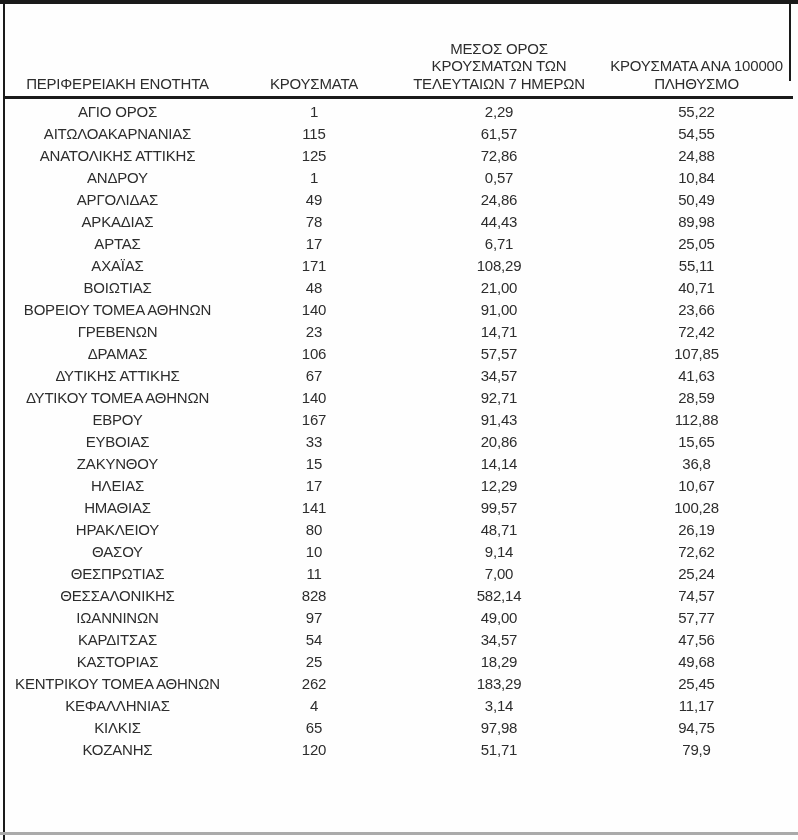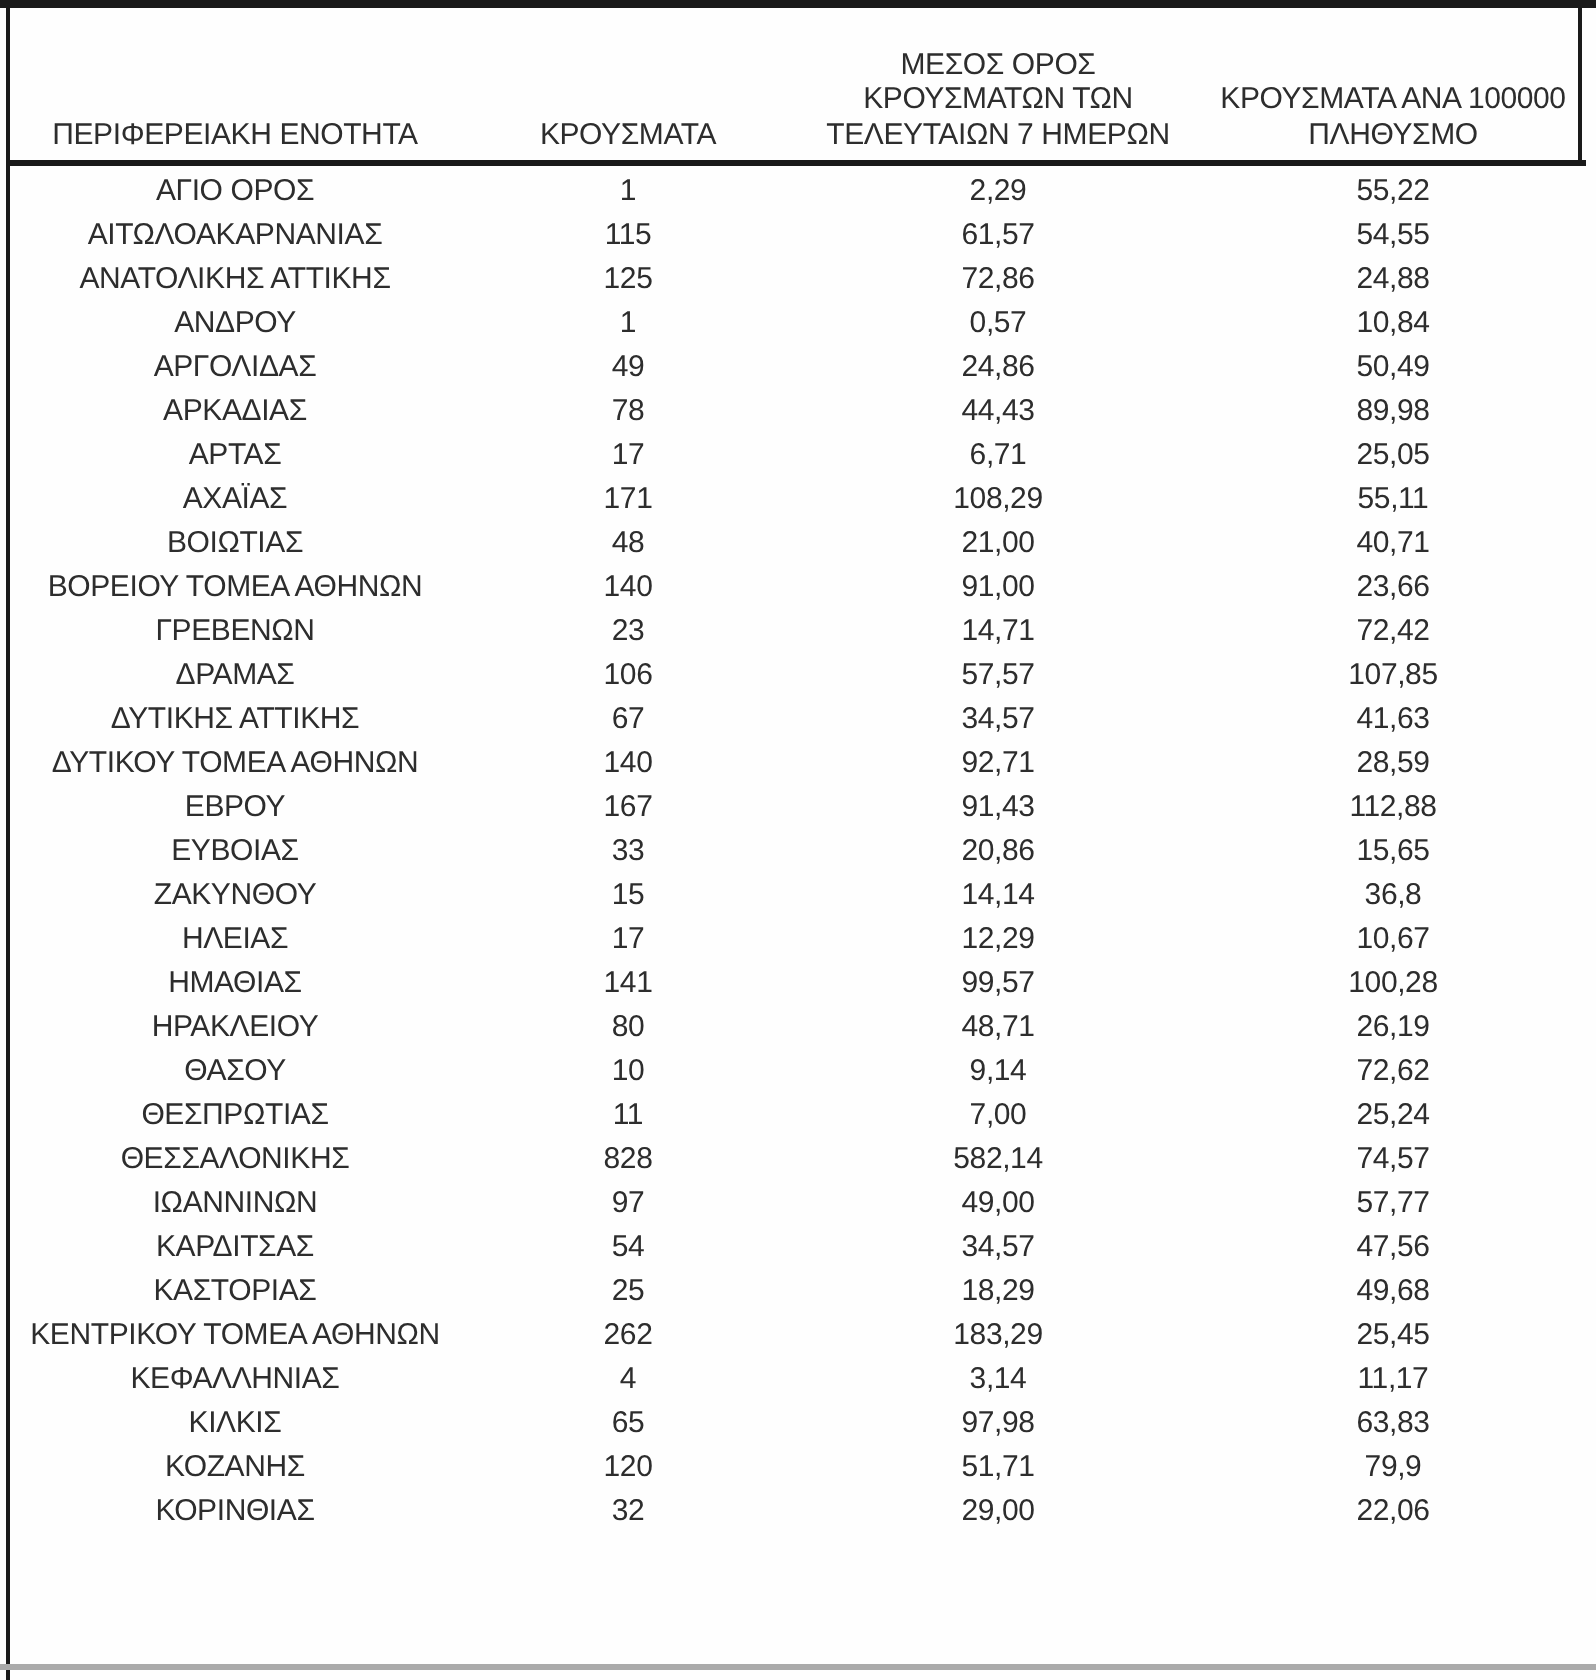--- a/index.html
+++ b/index.html
@@ -57,21 +57,21 @@
   col.c3 { width: 202px; }
   col.c4 { width: 193px; }
   thead th {
     vertical-align: bottom;
     text-align: center;
     font-weight: normal;
     font-size: 15px;
     line-height: 17.5px;
     letter-spacing: -0.2px;
     height: 72px;
-    padding: 0 0 4px 0;
+    padding: 16px 0 4px 0;
     border-bottom: 3px solid #1a1a1a;
   }
   thead th .hdr {
     display: inline-block;
   }
   thead th .hdr.w3 { max-width: 178px; }
   thead th .hdr.w4 { max-width: 190px; }
   tbody td {
     text-align: center;
     font-size: 15px;
@@ -282,29 +282,23 @@
         <tr>
           <td>ΚΕΦΑΛΛΗΝΙΑΣ</td>
           <td>4</td>
           <td>3,14</td>
           <td>11,17</td>
         </tr>
         <tr>
           <td>ΚΙΛΚΙΣ</td>
           <td>65</td>
           <td>97,98</td>
-          <td>63,83</td>
+          <td>94,75</td>
         </tr>
         <tr>
           <td>ΚΟΖΑΝΗΣ</td>
           <td>120</td>
           <td>51,71</td>
           <td>79,9</td>
-        </tr>
-        <tr>
-          <td>ΚΟΡΙΝΘΙΑΣ</td>
-          <td>32</td>
-          <td>29,00</td>
-          <td>22,06</td>
         </tr>
       </tbody>
   </table>
 </div>
 
 </body></html>

